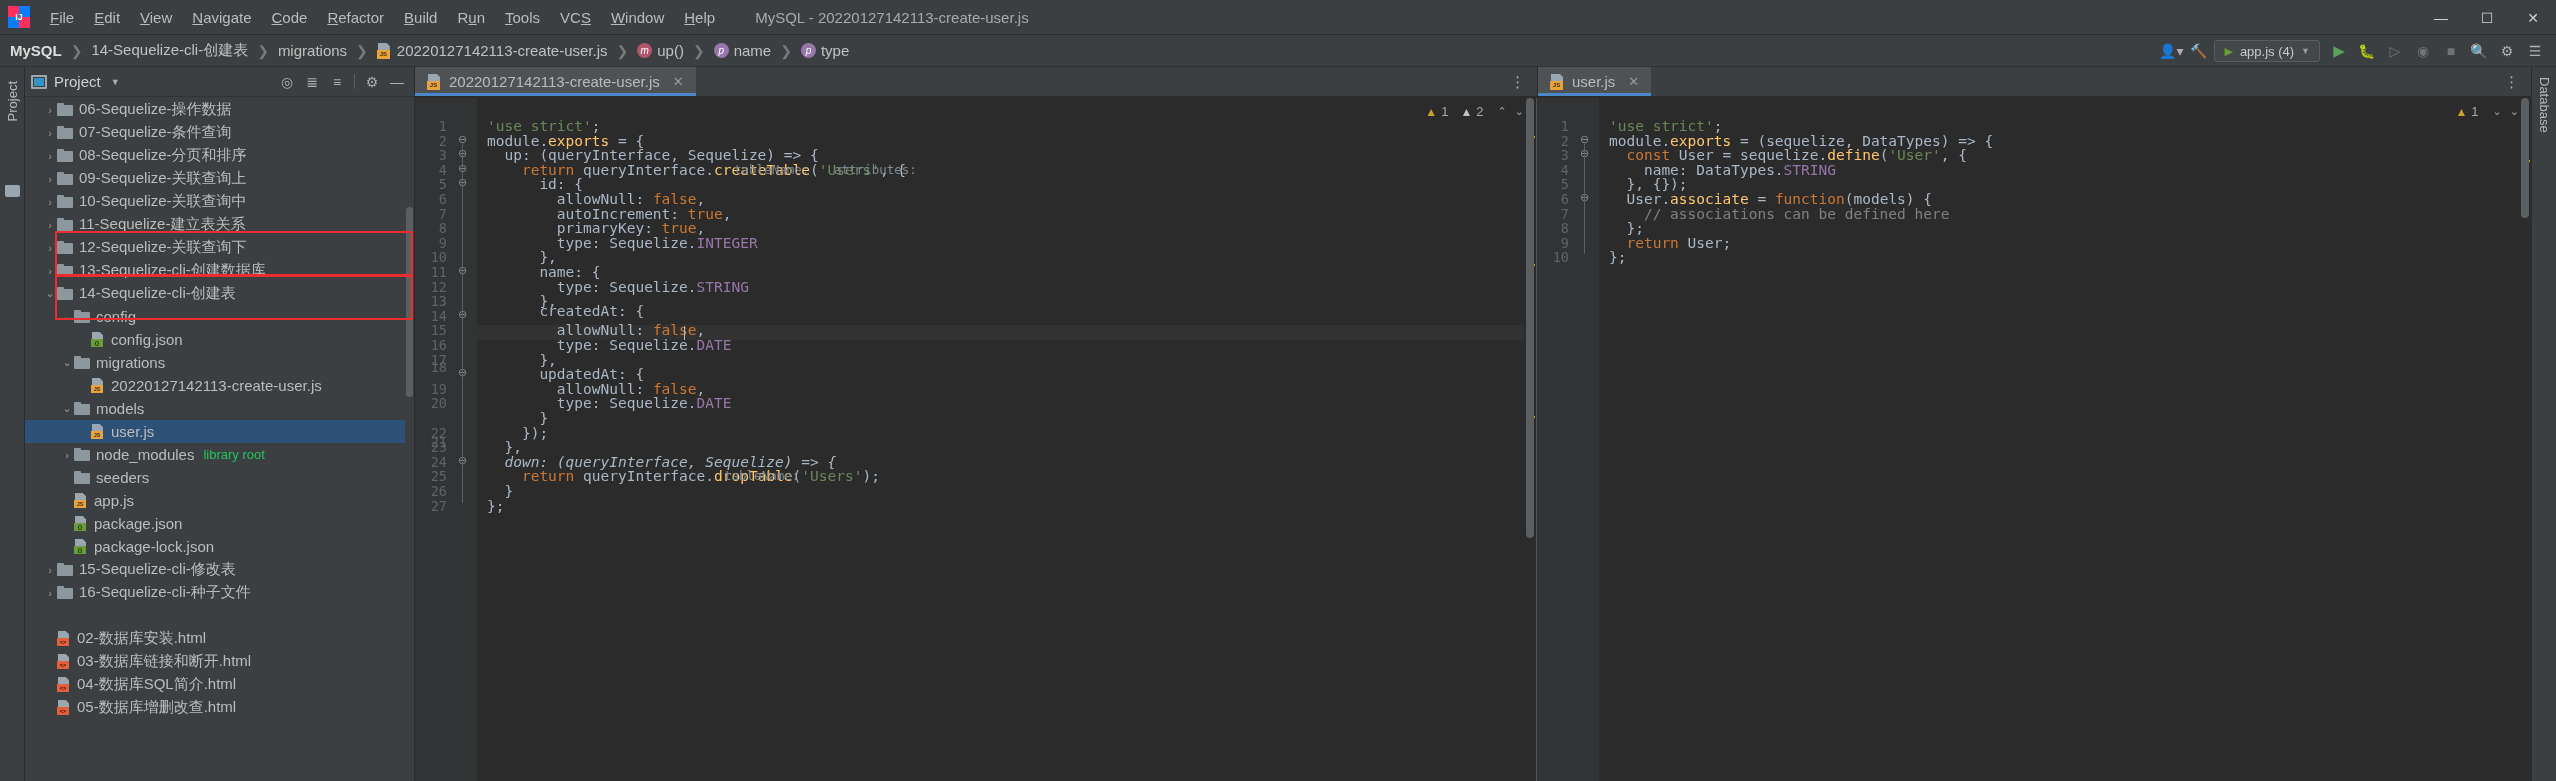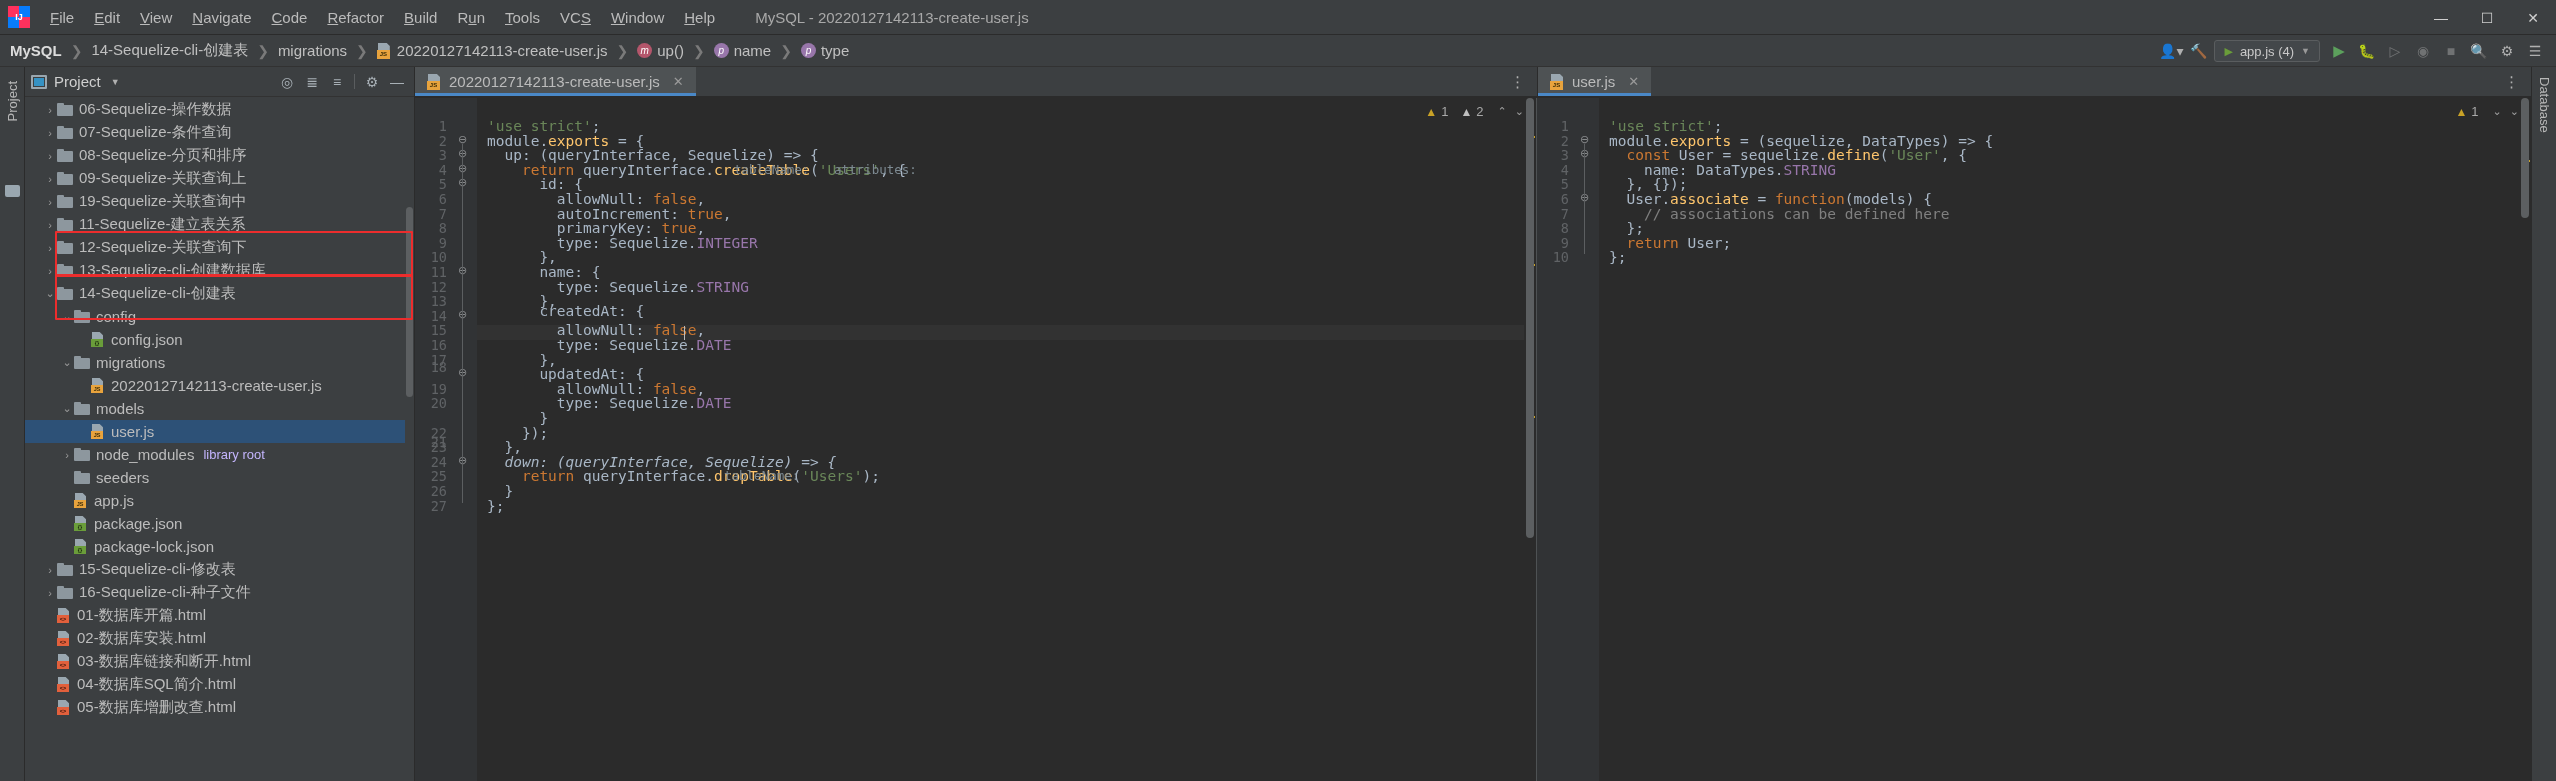--- a/index.html
+++ b/index.html
@@ -177,21 +177,21 @@
     width:14px; height:15px; flex:0 0 auto; margin-right:6px; position:relative;
   }
   .html-file-icon .pg {
     position:absolute; left:1px; top:0; width:11px; height:11px;
     background:#9aa7b0; clip-path:polygon(0 0, 70% 0, 100% 30%, 100% 100%, 0 100%);
   }
   .html-file-icon .lbl {
     position:absolute; left:0; bottom:0; width:12px; height:8px; background:#e2603c;
     color:#2a0d06; font-size:5.5px; font-weight:bold; line-height:8px; text-align:center;
   }
-  .lib-root { color:#c4b5fd; font-size:13px; margin-left:9px; font-style:normal; }
+  .lib-root { color:#22c55e; font-size:13px; margin-left:9px; font-style:normal; }
   .redbox {
     position:absolute; border:2px solid #ec2d2d; pointer-events:none; z-index:20;
     border-radius:1px;
   }
   .proj-scroll {
     position:absolute; right:1px; top:140px; width:7px; height:190px;
     background:#5c5f61; border-radius:4px;
   }
 
   
@@ -390,21 +390,21 @@
         <div class="trow" style="top: 69px; position: absolute; left: 0px; right: 0px;">
           <span style="display: inline-block; width: 18px;"></span>
           <span class="arrow">›</span>
           <span class="folder-icon"></span>
           <span>09-Sequelize-关联查询上</span>
         </div>
         <div class="trow" style="top: 92px; position: absolute; left: 0px; right: 0px;">
           <span style="display: inline-block; width: 18px;"></span>
           <span class="arrow">›</span>
           <span class="folder-icon"></span>
-          <span>19-Sequelize-关联查询中</span>
+          <span>10-Sequelize-关联查询中</span>
         </div>
         <div class="trow" style="top: 115px; position: absolute; left: 0px; right: 0px;">
           <span style="display: inline-block; width: 18px;"></span>
           <span class="arrow">›</span>
           <span class="folder-icon"></span>
           <span>11-Sequelize-建立表关系</span>
         </div>
         <div class="trow" style="top: 138px; position: absolute; left: 0px; right: 0px;">
           <span style="display: inline-block; width: 18px;"></span>
           <span class="arrow">›</span>
@@ -512,29 +512,20 @@
           <span style="display: inline-block; width: 18px;"></span>
           <span class="arrow">›</span>
           <span class="folder-icon"></span>
           <span>15-Sequelize-cli-修改表</span>
         </div>
         <div class="trow" style="top: 483px; position: absolute; left: 0px; right: 0px;">
           <span style="display: inline-block; width: 18px;"></span>
           <span class="arrow">›</span>
           <span class="folder-icon"></span>
           <span>16-Sequelize-cli-种子文件</span>
-        </div>
-        <div class="trow" style="top: 506px; position: absolute; left: 0px; right: 0px;">
-          <span style="display: inline-block; width: 18px;"></span>
-          <span class="arrow"></span>
-          <span class="html-file-icon">
-            <span class="pg"></span>
-            <span class="lbl">&lt;&gt;</span>
-          </span>
-          <span>01-数据库开篇.html</span>
         </div>
         <div class="trow" style="top: 529px; position: absolute; left: 0px; right: 0px;">
           <span style="display: inline-block; width: 18px;"></span>
           <span class="arrow"></span>
           <span class="html-file-icon">
             <span class="pg"></span>
             <span class="lbl">&lt;&gt;</span>
           </span>
           <span>02-数据库安装.html</span>
         </div>

